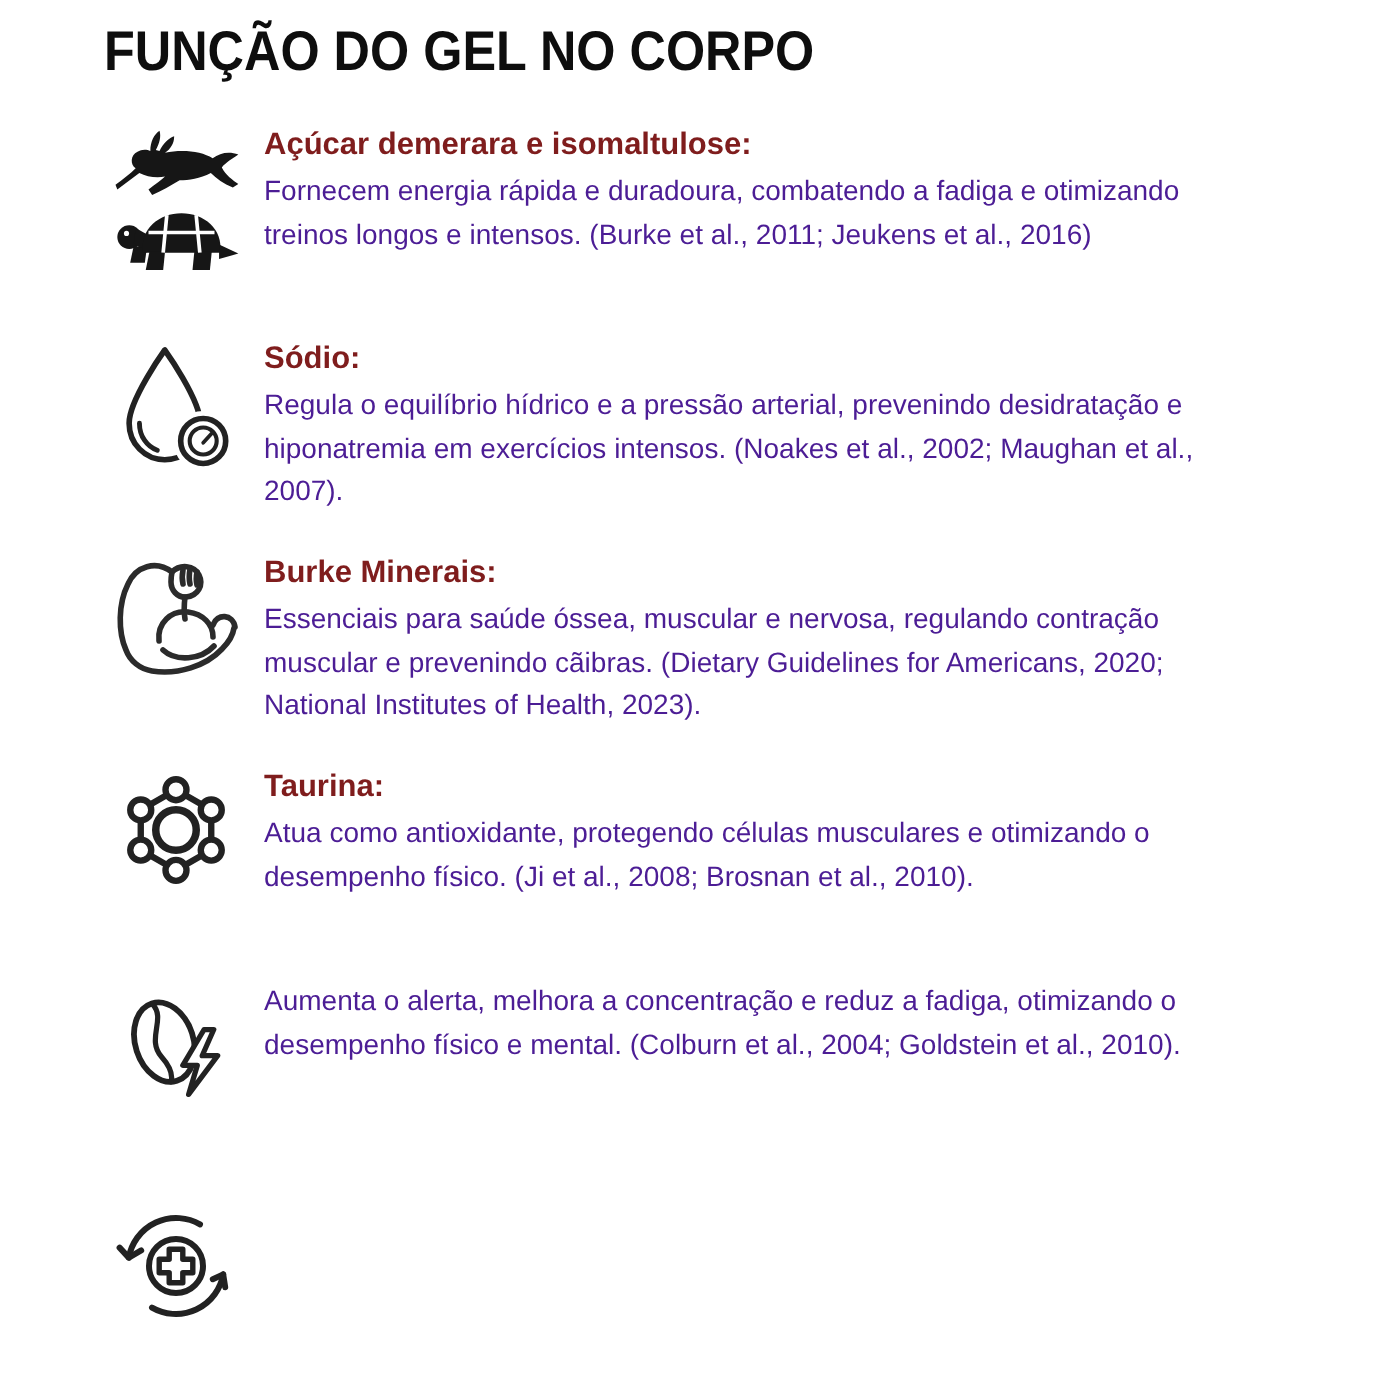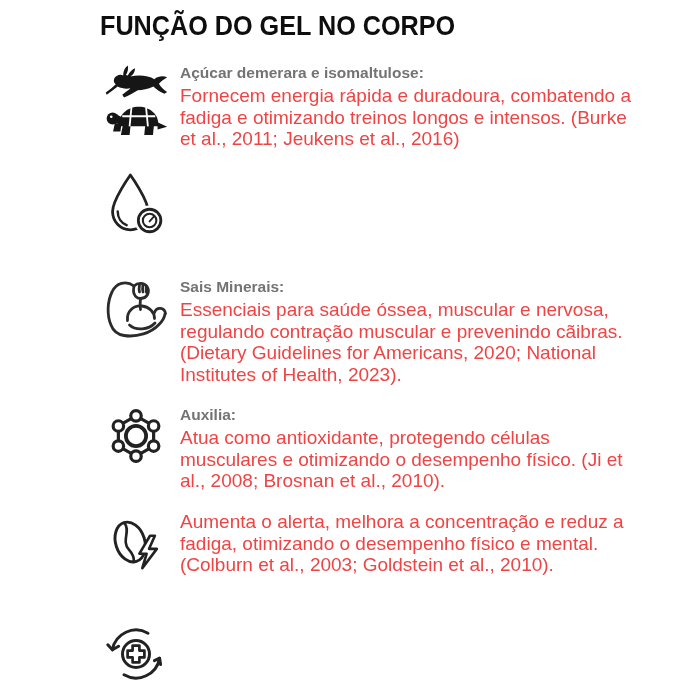--- a/index.html
+++ b/index.html
@@ -8,21 +8,21 @@
     width: 700px;
     height: 700px;
     background: #ffffff;
     overflow: hidden;
     font-family: "Liberation Sans", sans-serif;
   }
   .page {
     box-sizing: border-box;
     width: 656px;
     height: 700px;
-    padding: 10px 20px 0 100px;
+    padding: 10px 20px 0 52px;
   }
   .title {
     margin: 0 0 20px 0;
     font-size: 28px;
     font-weight: 800;
     color: #0e0e0e;
     letter-spacing: 0px;
     transform: scaleX(0.90);
     transform-origin: left center;
     white-space: nowrap;
@@ -41,27 +41,27 @@
     justify-content: center;
     padding-top: 2px;
   }
   .text-col {
     width: 478px;
   }
   .heading {
     margin: 0 0 2px 0;
     font-size: 15.5px;
     font-weight: 700;
-    color: #737373;
+    color: #7f1d1d;
     line-height: 21px;
   }
   .body-text {
     margin: 0;
-    font-size: 19px;
-    color: #ef4444;
+    font-size: 14px;
+    color: #4c1d95;
     line-height: 21.5px;
   }
   svg { display: block; }
 </style>
 </head>
 <body>
 
 <div class="page">
 
   <h1 class="title">FUNÇÃO DO GEL NO CORPO</h1>
@@ -91,73 +91,77 @@
     <div class="icon-box">
       <svg width="60" height="68" viewBox="0 0 64 72" aria-hidden="true">
         <path d="M26,4 C26,4 7,30.5 7,43 C7,54 15.5,62.5 26,62.5 C36.5,62.5 45,54 45,43 C45,30.5 26,4 26,4 Z" stroke="#222222" stroke-width="3" fill="none" stroke-linejoin="round"></path>
         <path d="M12.5,43 C12.5,50 16.5,55.5 22,57.5" stroke="#222222" stroke-width="2.6" fill="none" stroke-linecap="round"></path>
         <circle cx="46.5" cy="52.5" r="16" fill="#ffffff"></circle>
         <circle cx="46.5" cy="52.5" r="12" stroke="#222222" stroke-width="3" fill="none"></circle>
         <circle cx="46.5" cy="52.5" r="7.2" stroke="#222222" stroke-width="2.2" fill="none"></circle>
         <path d="M46.5,53.5 L51,48.5" stroke="#222222" stroke-width="2" stroke-linecap="round"></path>
       </svg>
     </div>
+    <div class="text-col">
+      <p class="heading">Sódio:</p>
+      <p class="body-text">Regula o equilíbrio hídrico e a pressão arterial, prevenindo desidratação e hiponatremia em exercícios intensos. (Noakes et al., 2002; Maughan et al., 2007).</p>
+    </div>
   </div>
 
   <div class="section">
     <div class="icon-box">
       <svg width="64" height="64" viewBox="0 0 64 64" aria-hidden="true">
         <g stroke="#2b2b2b" stroke-width="2.8" fill="none" stroke-linecap="round" stroke-linejoin="round">
           <path d="M30,8 C22,2 12,5 8,14 C3,24 3,38 7,47 C9,52.5 14,56.5 20,57.5 C33,59.5 47,55 55,46.5 C58.5,43 60.5,39.5 61,36"></path>
           <path d="M30,8 C34,4 41,4.5 43.5,9.5 C46,14.5 43,20 37,20.5 C32.5,20.8 29.5,17 29.5,13 C29.5,11 29.7,9.5 30,8 Z"></path>
           <path d="M35.5,7 C35,9.5 35,12 35.5,14"></path>
           <path d="M39,6.5 C38.5,9.5 38.5,12 39,14"></path>
           <path d="M42.5,8 C42,10.5 42,12.5 42.5,14.5"></path>
           <path d="M36.5,20.5 C36,24.5 36,28.5 36.5,31.5"></path>
           <path d="M23.5,42.5 C22.5,33.5 29.5,27 38,28 C45.5,29 50.5,34 50.5,40.5"></path>
           <path d="M50.5,34.5 C52.5,28.5 60.5,29 61.5,35.5"></path>
           <path d="M25.5,47 C32,53 44.5,52 51,45"></path>
         </g>
       </svg>
     </div>
     <div class="text-col">
-      <p class="heading">Sais Minerais:</p>
+      <p class="heading">Burke Minerais:</p>
       <p class="body-text">Essenciais para saúde óssea, muscular e nervosa, regulando contração muscular e prevenindo cãibras. (Dietary Guidelines for Americans, 2020; National Institutes of Health, 2023).</p>
     </div>
   </div>
 
   <div class="section">
     <div class="icon-box">
       <svg width="60" height="60" viewBox="0 0 64 64" aria-hidden="true">
         <path d="M32,10.5 L50.8,21.3 L50.8,42.7 L32,53.5 L13.2,42.7 L13.2,21.3 Z" stroke="#222222" stroke-width="3.4" fill="none" stroke-linejoin="round"></path>
         <circle cx="32" cy="32" r="10.8" stroke="#222222" stroke-width="4" fill="none"></circle>
         <circle cx="32" cy="10.5" r="5.6" fill="#ffffff" stroke="#222222" stroke-width="3.4"></circle>
         <circle cx="50.8" cy="21.3" r="5.6" fill="#ffffff" stroke="#222222" stroke-width="3.4"></circle>
         <circle cx="50.8" cy="42.7" r="5.6" fill="#ffffff" stroke="#222222" stroke-width="3.4"></circle>
         <circle cx="32" cy="53.5" r="5.6" fill="#ffffff" stroke="#222222" stroke-width="3.4"></circle>
         <circle cx="13.2" cy="42.7" r="5.6" fill="#ffffff" stroke="#222222" stroke-width="3.4"></circle>
         <circle cx="13.2" cy="21.3" r="5.6" fill="#ffffff" stroke="#222222" stroke-width="3.4"></circle>
       </svg>
     </div>
     <div class="text-col">
-      <p class="heading">Auxilia:</p>
+      <p class="heading">Taurina:</p>
       <p class="body-text">Atua como antioxidante, protegendo células musculares e otimizando o desempenho físico. (Ji et al., 2008; Brosnan et al., 2010).</p>
     </div>
   </div>
 
   <div class="section">
     <div class="icon-box">
       <svg width="62" height="62" viewBox="0 0 64 64" aria-hidden="true">
         <ellipse cx="26" cy="30" rx="15" ry="21" transform="rotate(-18 26 30)" stroke="#222222" stroke-width="3" fill="none"></ellipse>
         <path d="M20,10.5 C27,18 16.5,28.5 24.5,37.5 C28.5,42 30.5,46.5 29.5,50.5" stroke="#222222" stroke-width="2.7" fill="none" stroke-linecap="round"></path>
         <path d="M46.5,23.5 L35.5,42 L43,42 L38.5,57 L53.5,37 L45.5,37 L51.5,23.5 Z" fill="#ffffff" stroke="#222222" stroke-width="2.7" stroke-linejoin="round"></path>
       </svg>
     </div>
     <div class="text-col">
-      <p class="body-text">Aumenta o alerta, melhora a concentração e reduz a fadiga, otimizando o desempenho físico e mental. (Colburn et al., 2003; Goldstein et al., 2010).</p>
+      <p class="body-text">Aumenta o alerta, melhora a concentração e reduz a fadiga, otimizando o desempenho físico e mental. (Colburn et al., 2004; Goldstein et al., 2010).</p>
     </div>
   </div>
 
   <div class="section">
     <div class="icon-box">
       <svg width="64" height="64" viewBox="0 0 64 64" aria-hidden="true">
         <g stroke="#222222" fill="none" stroke-linecap="round" stroke-linejoin="round">
           <circle cx="32" cy="34" r="13.5" stroke-width="3"></circle>
           <path stroke-width="2.7" d="M28.6,25.6 L35.4,25.6 L35.4,30.6 L40.4,30.6 L40.4,37.4 L35.4,37.4 L35.4,42.4 L28.6,42.4 L28.6,37.4 L23.6,37.4 L23.6,30.6 L28.6,30.6 Z"></path>
           <path stroke-width="3" d="M44,13.2 A24,24 0 0 0 8.4,29.8"></path>

